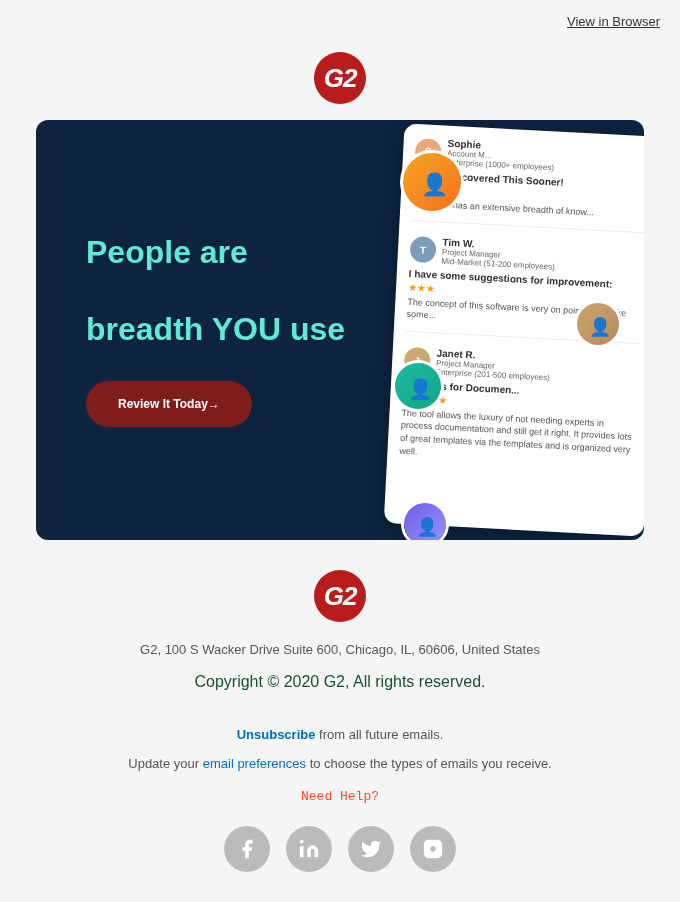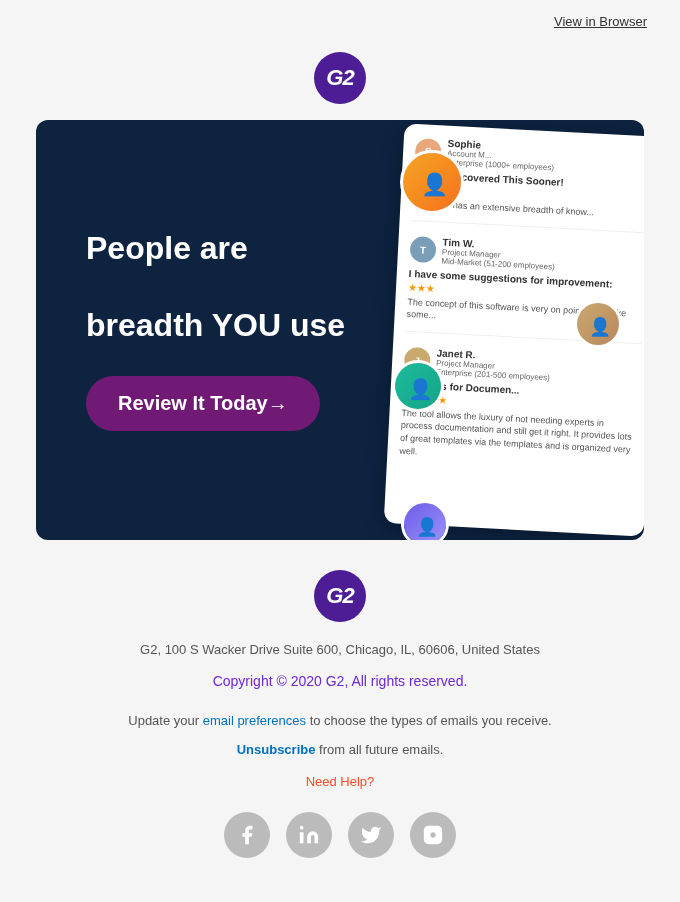--- a/index.html
+++ b/index.html
@@ -11,45 +11,45 @@
     }
 
     .email-wrapper {
       width: 680px;
       background: #f5f5f5;
     }
 
     
     .top-bar {
       text-align: right;
-      padding: 12px 33px;
+      padding: 12px 20px;
     }
     .top-bar a {
       color: #333;
       font-size: 13px;
       text-decoration: underline;
     }
 
     
     .header-logo {
       text-align: center;
       padding: 10px 0 16px;
     }
 
     
     .g2-logo {
       display: inline-flex;
       align-items: center;
       justify-content: center;
       width: 52px;
       height: 52px;
-      background: #4c1d95;
+      background: #b91c1c;
       border-radius: 50%;
       color: white;
-      font-size: 22px;
+      font-size: 26px;
       font-weight: 900;
       font-style: italic;
       letter-spacing: -1px;
     }
 
     
     .main-card {
       background: #0d2340;
       border-radius: 12px;
       margin: 0 36px;
@@ -60,32 +60,32 @@
       display: flex;
       align-items: center;
     }
 
     .main-card-left {
       flex: 0 0 300px;
       z-index: 2;
     }
 
     .main-headline {
-      color: #ffffff;
+      color: #5eead4;
       font-size: 32px;
       font-weight: 800;
       line-height: 1.2;
       margin-bottom: 32px;
     }
 
     .cta-button {
       display: inline-block;
-      background: #701a75;
+      background: #7f1d1d;
       color: white;
-      font-size: 20px;
+      font-size: 12px;
       font-weight: 700;
       padding: 16px 32px;
       border-radius: 50px;
       text-decoration: none;
       cursor: pointer;
       border: none;
     }
 
     
     .reviews-panel {
@@ -209,23 +209,23 @@
     }
 
     .footer-address {
       font-size: 13px;
       color: #555;
       margin-bottom: 12px;
       line-height: 1.6;
     }
 
     .footer-copyright {
-      font-size: 14px;
-      color: #6d28d9;
-      margin-bottom: 20px;
+      font-size: 16px;
+      color: #14532d;
+      margin-bottom: 32px;
     }
 
     .footer-text {
       font-size: 13px;
       color: #555;
       line-height: 1.8;
       margin-bottom: 6px;
     }
 
     .footer-text a, .email-link {
@@ -235,20 +235,21 @@
 
     .unsubscribe-link {
       color: #333;
       font-weight: 600;
     }
 
     .need-help-link {
       color: #ff4b25;
       font-size: 13px;
       text-decoration: none;
+      font-family: Liberation Mono, monospace;
     }
 
     .social-icons {
       display: flex;
       justify-content: center;
       gap: 16px;
       margin-top: 22px;
     }
 
     .social-icon-circle {
@@ -357,24 +358,24 @@
   <div class="footer">
 
     <div class="footer-logo">
       <div class="g2-logo">G2</div>
     </div>
 
     <p class="footer-address">G2, 100 S Wacker Drive Suite 600, Chicago, IL, 60606, United States</p>
     <p class="footer-copyright">Copyright © 2020 G2, All rights reserved.</p>
 
     <p class="footer-text">
-      <span>Update your </span><a href="#" class="email-link">email preferences</a><span> to choose the types of emails you receive.</span>
+      <a href="#" class="unsubscribe-link">Unsubscribe</a><span> from all future emails.</span>
     </p>
     <p class="footer-text">
-      <a href="#" class="unsubscribe-link">Unsubscribe</a><span> from all future emails.</span>
+      <span>Update your </span><a href="#" class="email-link">email preferences</a><span> to choose the types of emails you receive.</span>
     </p>
 
     <div style="margin-top:10px;">
       <a href="#" class="need-help-link">Need Help?</a>
     </div>
 
     <div class="social-icons">
 
       <div class="social-icon-circle" style="background:#bbb;">
         <svg viewBox="0 0 24 24">

